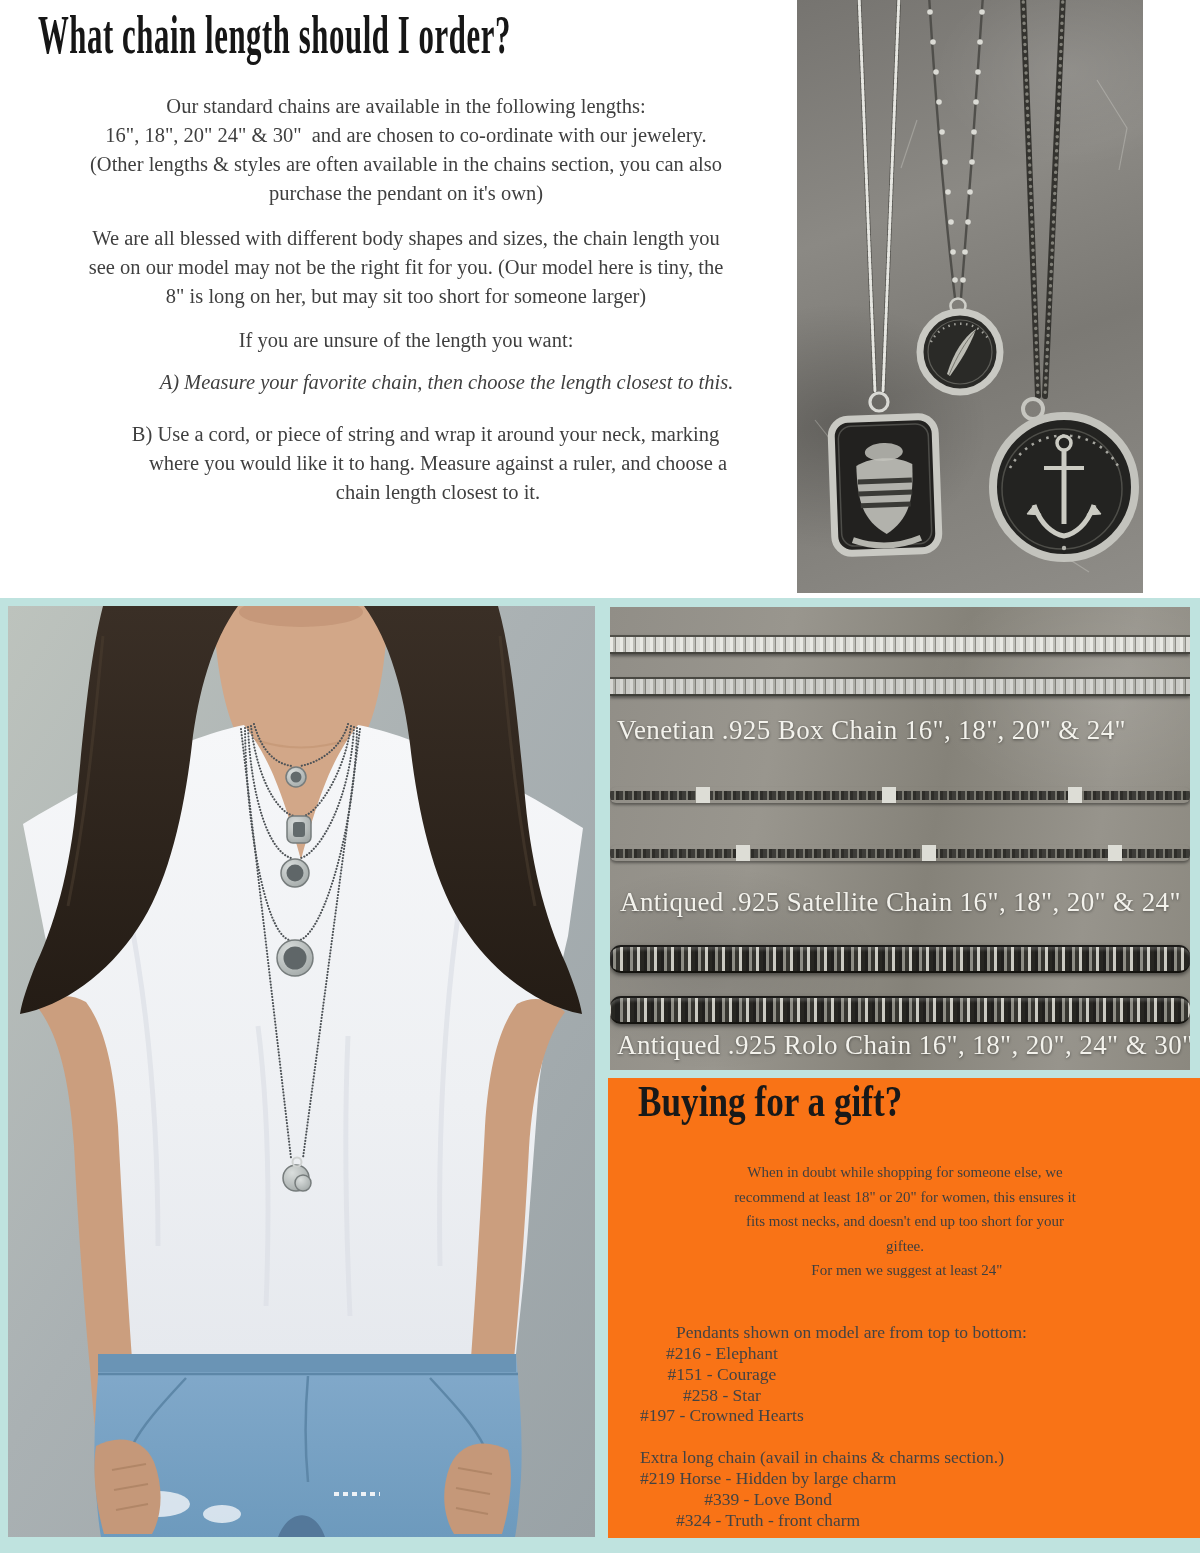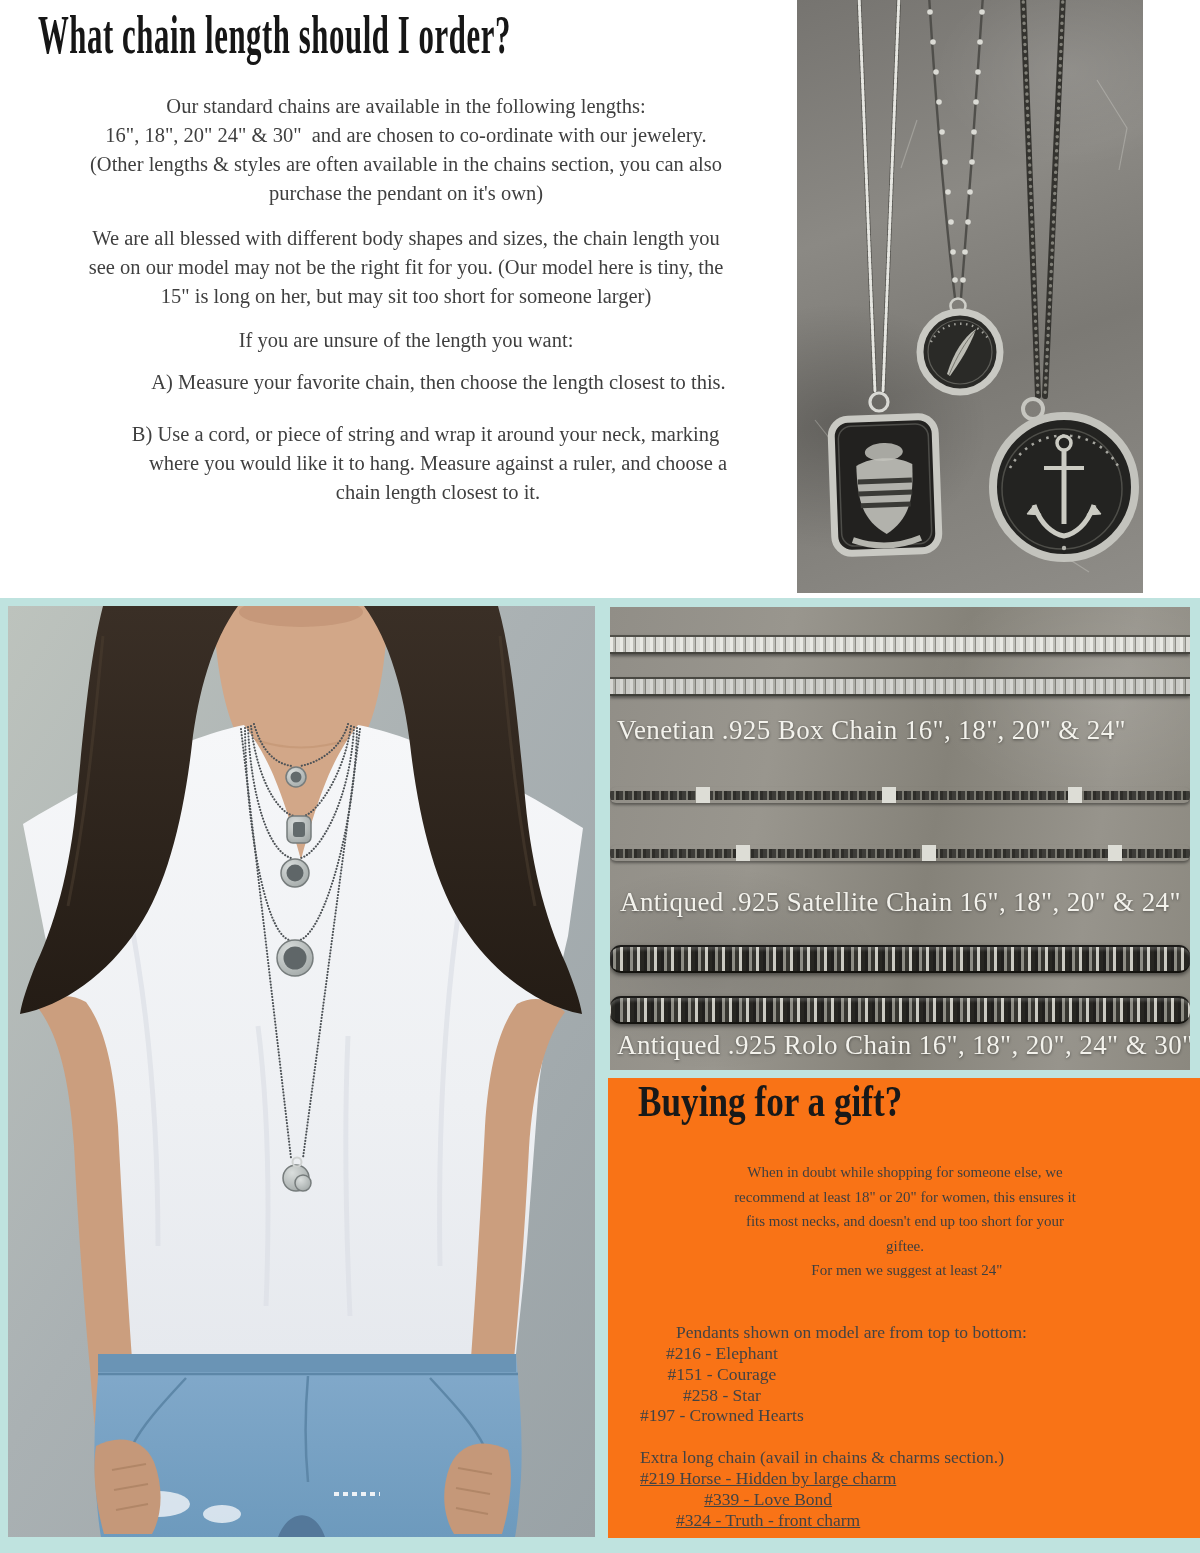--- a/index.html
+++ b/index.html
@@ -8,21 +8,21 @@
   
   .faq{position:absolute;left:0;top:0;width:790px;height:598px;}
   .faq h1{position:absolute;left:38px;top:6px;margin:0;font-size:54px;line-height:58px;
           font-weight:700;color:#161616;white-space:nowrap;
           transform:scaleX(0.57);transform-origin:left top;letter-spacing:1px;}
   .faq p{position:absolute;margin:0;font-size:20.5px;line-height:29px;white-space:pre-wrap;}
   .para1{left:36px;top:92px;width:740px;}
   .para2{left:36px;top:224px;width:740px;}
   .para3{left:36px;top:326px;width:740px;}
   .opt{padding-left:25px;text-indent:-25px;}
-  .opt-a{left:76px;top:368px;width:700px;}
+  .opt-a{left:84px;top:368px;width:700px;font-style:italic;}
   .opt-b{left:68px;top:420px;width:690px;}
   
   .top-photo{position:absolute;left:797px;top:0;width:346px;height:593px;
      background:
        radial-gradient(ellipse 220px 160px at 78% 12%, rgba(255,255,255,.10), transparent 60%),
        radial-gradient(ellipse 240px 200px at 12% 72%, rgba(0,0,0,.20), transparent 62%),
        linear-gradient(160deg,#767470 0%,#8b8984 35%,#7b7974 60%,#8f8d88 100%);}
   .top-photo svg{display:block;}
   
   .frame{position:absolute;left:0;top:598px;width:1200px;height:955px;background:#bfe3df;}
@@ -60,36 +60,36 @@
   .gift-panel{position:absolute;left:608px;top:480px;width:592px;height:460px;background:#f97316;}
   .gift-panel h2{position:absolute;left:30px;top:-4px;margin:0;font-size:44px;line-height:56px;
      font-weight:700;color:#191919;white-space:nowrap;
      transform:scaleX(0.8);transform-origin:left top;}
   .gift-para{position:absolute;left:32px;top:82px;width:530px;margin:0;
      font-size:15px;line-height:24.5px;white-space:pre-wrap;}
   .gift-list{position:absolute;margin:0;font-size:17.5px;line-height:20.8px;white-space:pre-wrap;color:#434343;}
   .pendants-intro{left:32px;top:244px;margin-left:36px;}
   .pendants-lines{left:32px;top:265px;}
   .extra-intro{left:32px;top:369px;}
-  .extra-lines{left:32px;top:390px;text-decoration:underline;}
+  .extra-lines{left:32px;top:390px;}
 </style>
 </head>
 <body>
 
 <div class="page">
 
   <section class="faq">
     <h1>What chain length should I order?</h1>
     <p class="para1">Our standard chains are available in the following lengths:
 16", 18", 20" 24" &amp; 30"  and are chosen to co-ordinate with our jewelery.
 (Other lengths &amp; styles are often available in the chains section, you can also
 purchase the pendant on it's own)</p>
     <p class="para2">We are all blessed with different body shapes and sizes, the chain length you
 see on our model may not be the right fit for you. (Our model here is tiny, the
-15" is long on her, but may sit too short for someone larger)</p>
+8" is long on her, but may sit too short for someone larger)</p>
     <p class="para3">If you are unsure of the length you want:</p>
     <p class="opt opt-a">A) Measure your favorite chain, then choose the length closest to this.</p>
     <p class="opt opt-b">B) Use a cord, or piece of string and wrap it around your neck, marking
 where you would like it to hang. Measure against a ruler, and choose a
 chain length closest to it.</p>
   </section>
 
   <div class="top-photo">
     <svg width="346" height="593" viewBox="0 0 346 593">
       <g stroke="rgba(235,235,228,.28)" stroke-width="1.2" fill="none">

